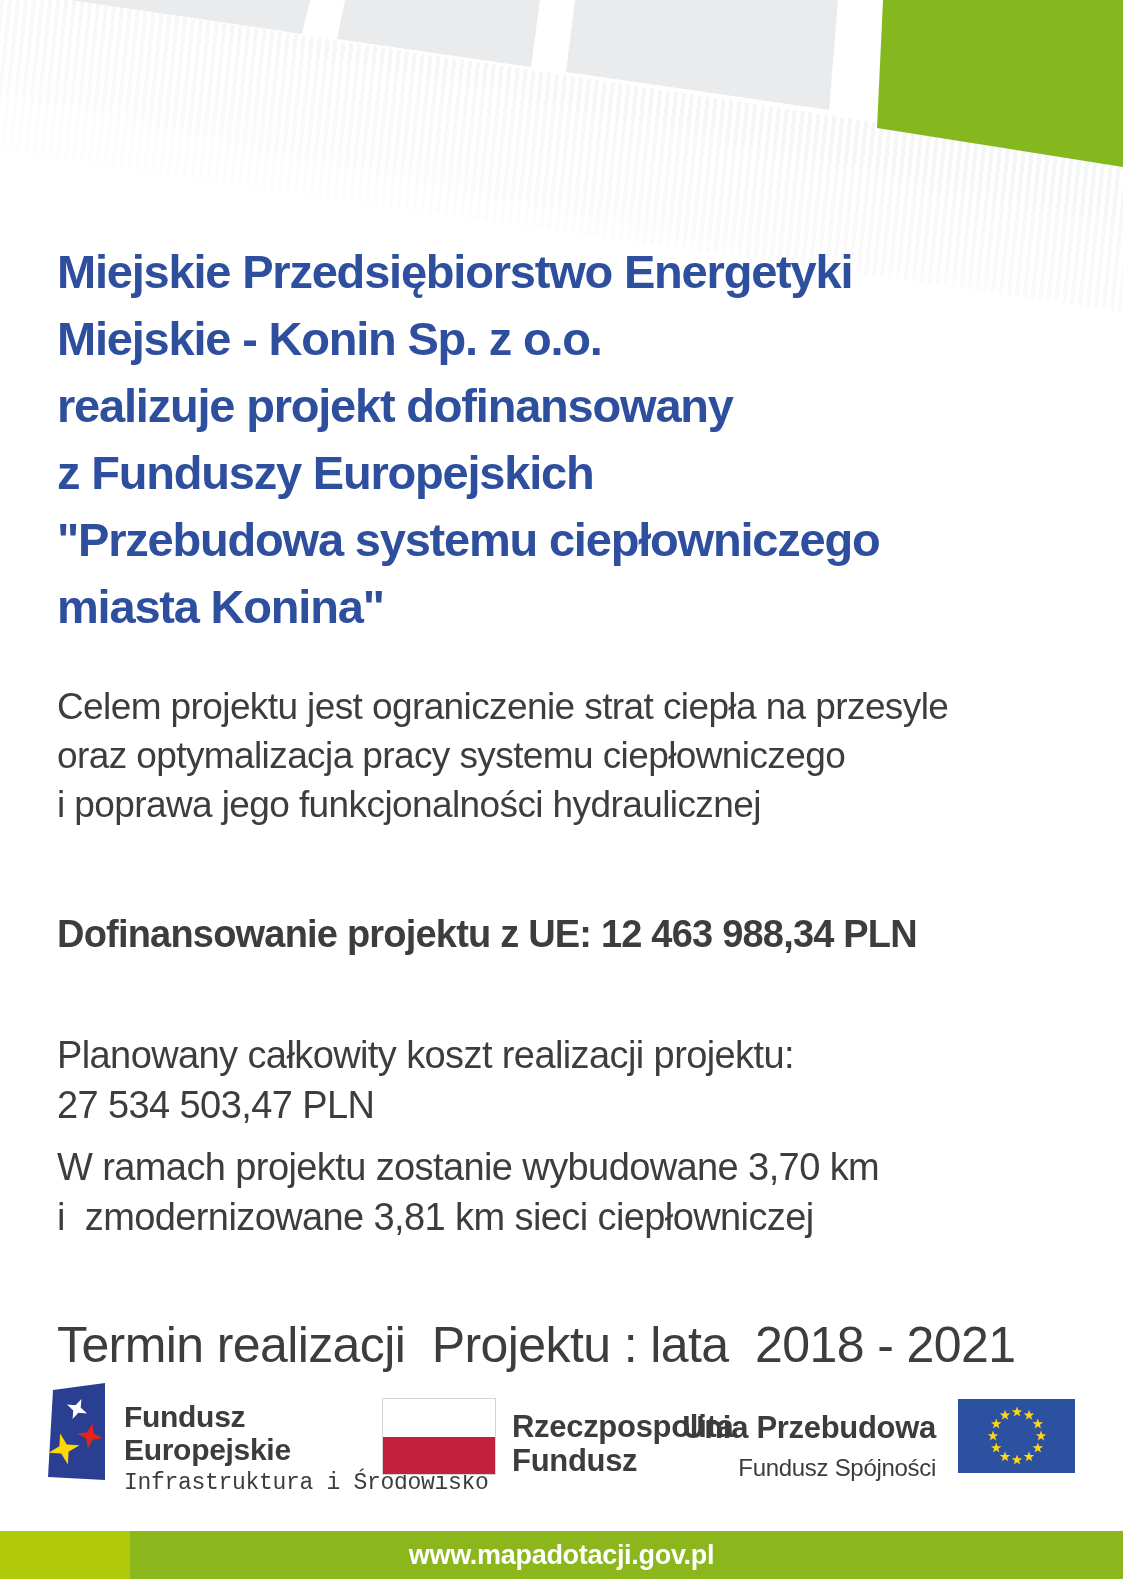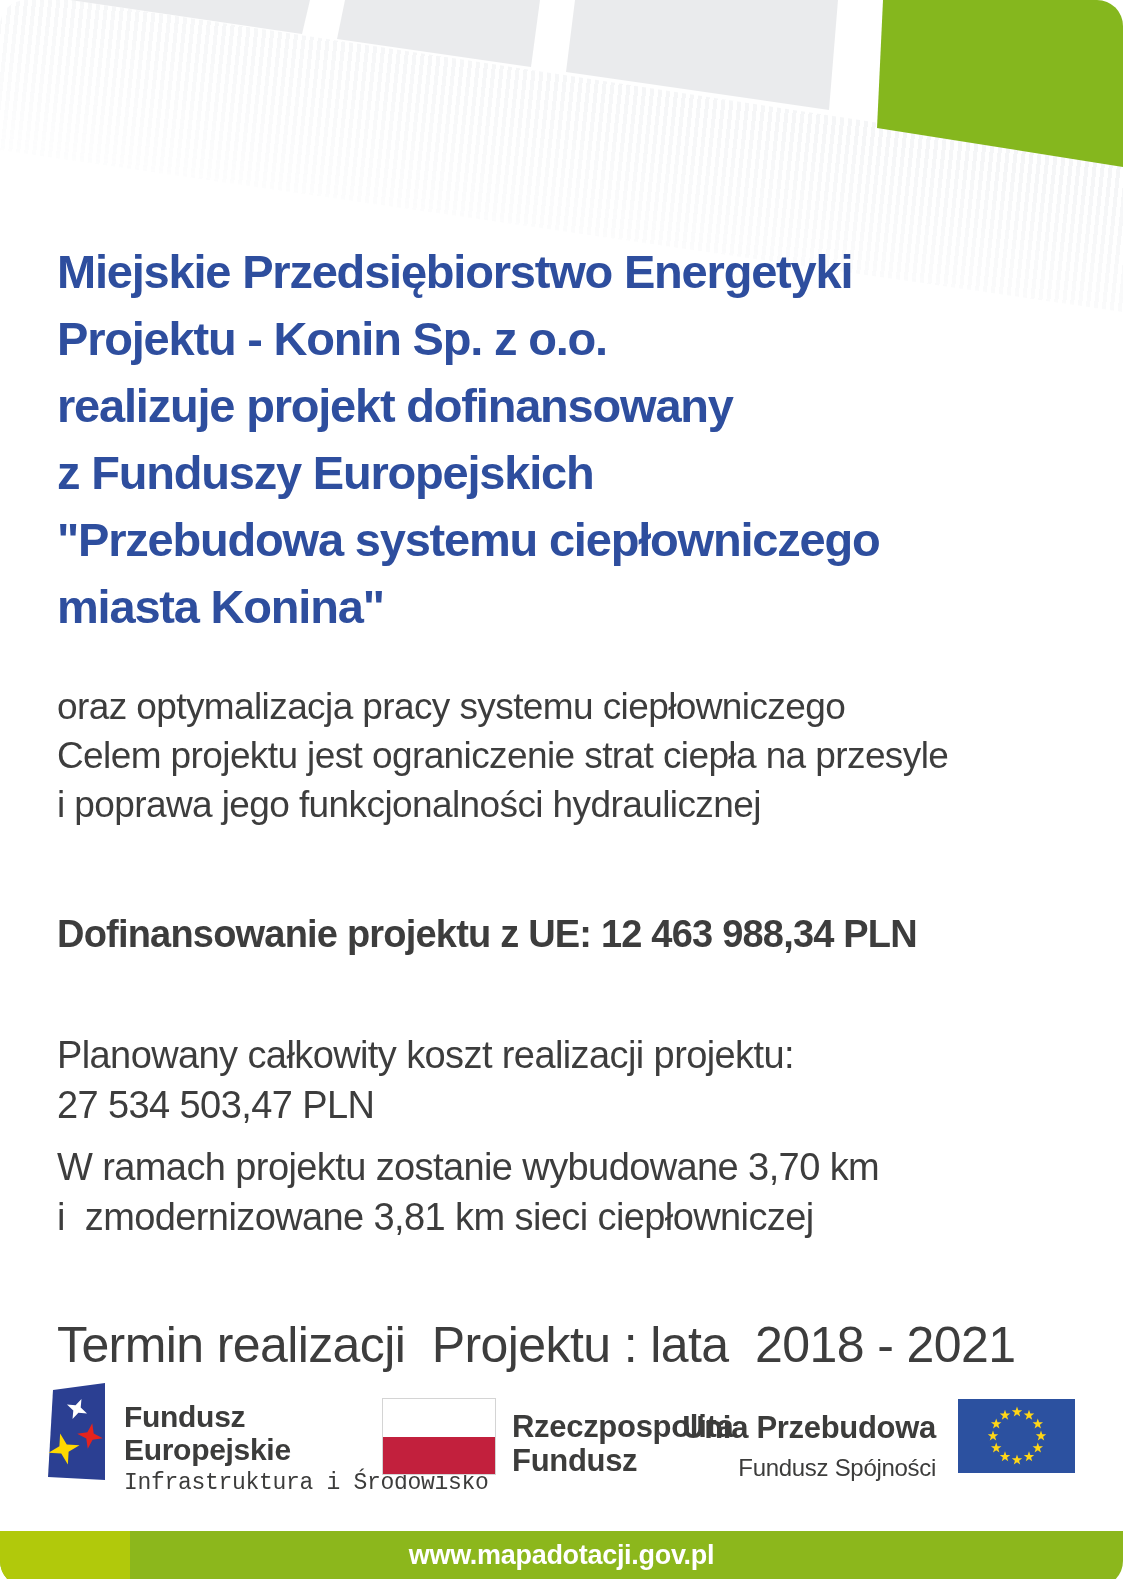--- a/index.html
+++ b/index.html
@@ -1,19 +1,18 @@
 <!DOCTYPE html>
 <html style="--title-blue: #2e4e9e; --body-text: #3d3d3d; --panel-gray: #eaebed; --panel-green: #85b71e; --footer-green: #8cb71c; --footer-accent: #b1c90b; --footer-text: #ffffff; --fe-flag-blue: #2b3f92; --fe-star-white: #ffffff; --fe-star-red: #e5231d; --fe-star-yellow: #ffd800; --poland-red: #c2203d; --eu-flag-blue: #2c51a0; --eu-star-yellow: #ffd617; --logo-text: #3c3c3b;"><head>
 <meta charset="utf-8">
 <style>
   html,body{margin:0;padding:0;background:#ffffff;}
   .poster{
     position:relative;width:1123px;height:1587px;background:#ffffff;overflow:hidden;
     font-family:"Liberation Sans", sans-serif;
-    border-radius:26px;
   }
   
   .header{position:absolute;left:0;top:0;width:1123px;height:330px;}
   .hatch{
     position:absolute;left:0;top:0;width:1123px;height:330px;
     clip-path:polygon(0px 0px,70px 0px,1123px 160px,1123px 312px,0px 150px);
     background:repeating-linear-gradient(96deg, rgba(222,225,229,0.65) 0 4px, rgba(255,255,255,0) 4px 8px);
     -webkit-mask-image:linear-gradient(192deg, rgba(0,0,0,.8) 0%, rgba(0,0,0,0) 78%);
             mask-image:linear-gradient(192deg, rgba(0,0,0,.8) 0%, rgba(0,0,0,0) 78%);
   }
@@ -62,30 +61,30 @@
   <div class="header">
     <div class="hatch"></div>
     <div class="panel p1"></div>
     <div class="panel p2"></div>
     <div class="panel p3"></div>
     <div class="panel pgreen"></div>
   </div>
 
   <div class="title">
     <div class="tline">Miejskie Przedsiębiorstwo Energetyki</div>
-    <div class="tline">Projektu - Konin Sp. z o.o.</div>
+    <div class="tline">Miejskie - Konin Sp. z o.o.</div>
     <div class="tline">realizuje projekt dofinansowany</div>
     <div class="tline">z Funduszy Europejskich</div>
     <div class="tline">"Przebudowa systemu ciepłowniczego</div>
     <div class="tline">miasta Konina"</div>
   </div>
 
   <div class="intro bodytext">
+    <div class="tline">Celem projektu jest ograniczenie strat ciepła na przesyle</div>
     <div class="tline">oraz optymalizacja pracy systemu ciepłowniczego</div>
-    <div class="tline">Celem projektu jest ograniczenie strat ciepła na przesyle</div>
     <div class="tline">i poprawa jego funkcjonalności hydraulicznej</div>
   </div>
 
   <div class="funding bodytext tline">Dofinansowanie projektu z UE: 12 463 988,34 PLN</div>
 
   <div class="cost bodytext">
     <div class="tline">Planowany całkowity koszt realizacji projektu:</div>
     <div class="tline">27 534 503,47 PLN</div>
   </div>
 

